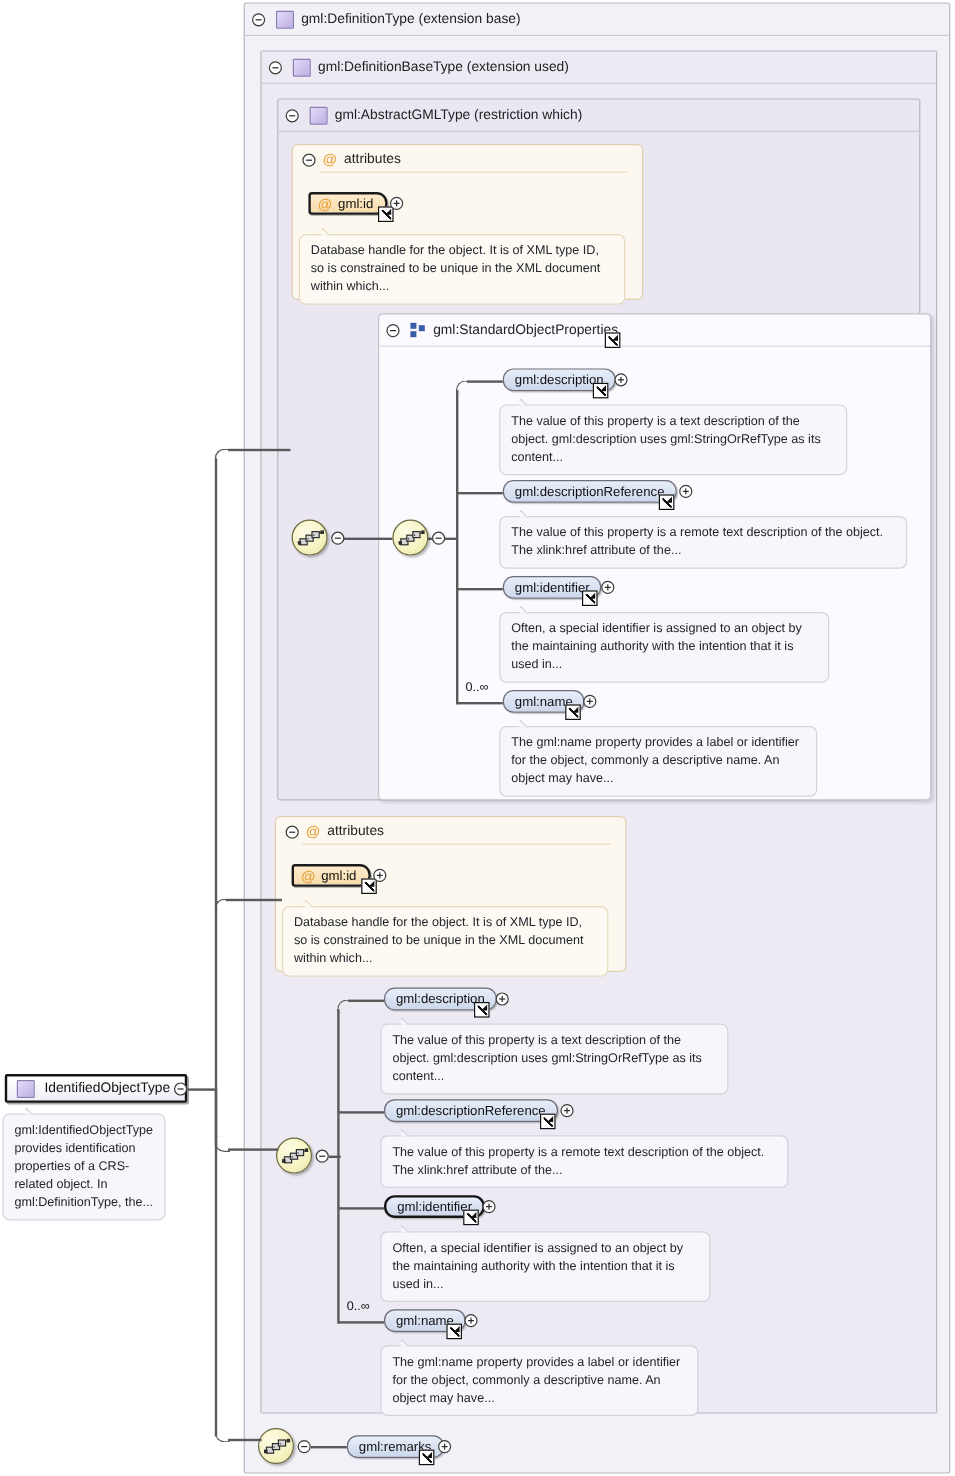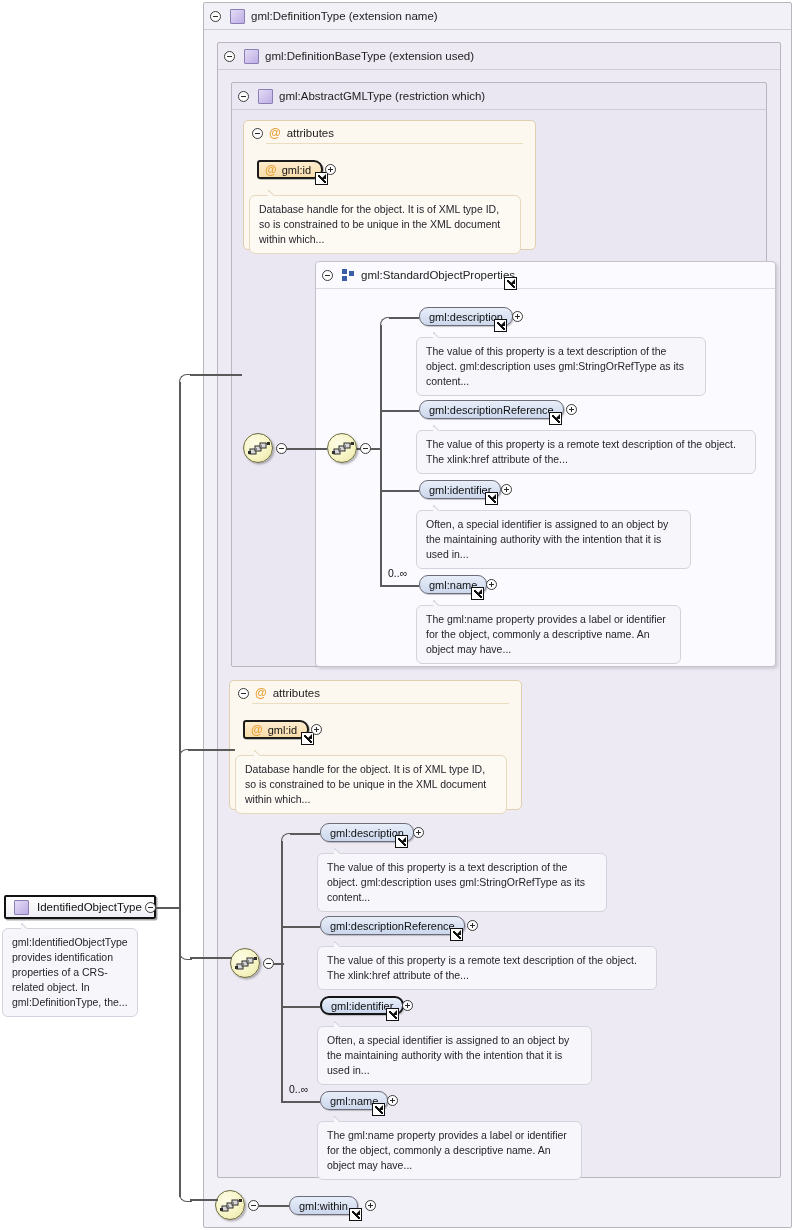--- a/index.html
+++ b/index.html
@@ -114,21 +114,21 @@
 </style>
 </head>
 <body>
 
 <div id="canvas">
 
   <div class="panel lvl1" style="left:203px;top:2px;width:589px;height:1226px;">
     <div class="panel-head">
       <span class="pm"></span>
       <span class="ct-icon" style="margin-left:9px;"></span>
-      <span class="panel-title">gml:DefinitionType (extension name)</span>
+      <span class="panel-title">gml:DefinitionType (extension base)</span>
     </div>
   </div>
 
   <div class="panel lvl2" style="left:217px;top:42px;width:564px;height:1136px;">
     <div class="panel-head">
       <span class="pm"></span>
       <span class="ct-icon" style="margin-left:9px;"></span>
       <span class="panel-title">gml:DefinitionBaseType (extension used)</span>
     </div>
   </div>
@@ -365,21 +365,21 @@
       </g>
       <path d="M0 12 L2 12 M8 9 L9 9 M13 6 L14 6 M18 4 L20 4" stroke="#2e2e2e" stroke-width="1"></path>
       <rect x="19" y="2" width="3" height="3" fill="#2e2e2e"></rect>
       <rect x="0" y="11" width="3" height="3" fill="#2e2e2e"></rect>
     </svg>
   </div>
   <span class="pm" style="position:absolute;left:248px;top:1200px;"></span>
   <div class="ln lnh" style="left:259px;top:1205px;width:30px;"></div>
 
   <div class="el-pill" style="left:289px;top:1196px;">
-    <span class="t">gml:within</span>
+    <span class="t">gml:remarks</span>
   </div>
   <span class="goto" style="left:349px;top:1208px;">
       <i></i>
     </span>
   <span class="pm plus" style="position:absolute;left:365px;top:1200px;"></span>
 
   <div class="root-box" style="left:4px;top:895px;">
     <span class="ct-icon"></span>
     <span class="t">IdentifiedObjectType</span>
   </div>

